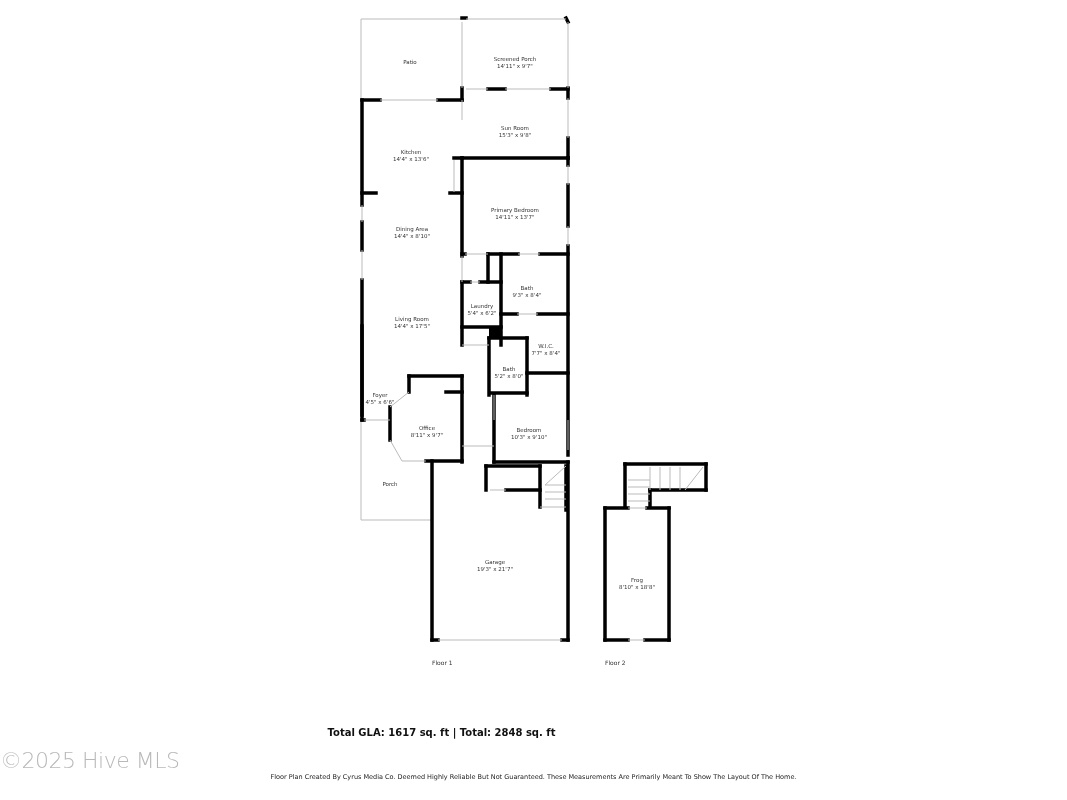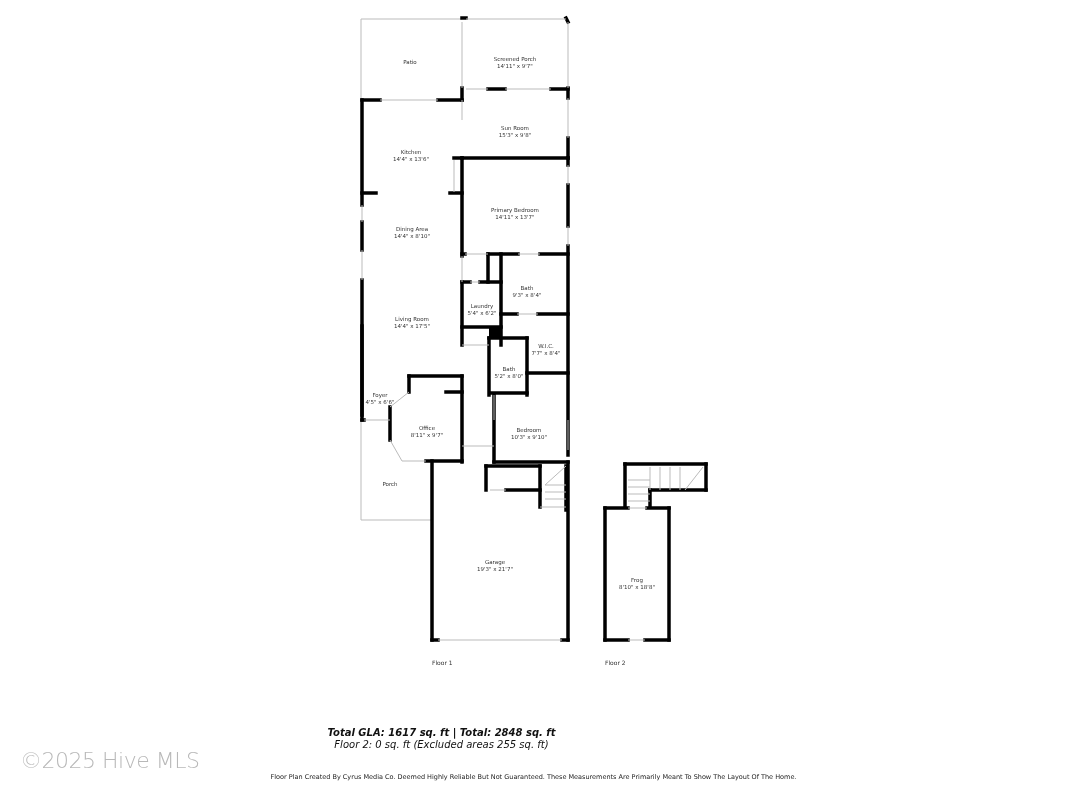--- a/index.html
+++ b/index.html
@@ -1,22 +1,22 @@
 <!DOCTYPE html>
 <html><head>
 <meta charset="utf-8">
 <style>
   html, body { margin: 0; padding: 0; background: #ffffff; }
   body { width: 1067px; height: 800px; position: relative; overflow: hidden; font-family: "DejaVu Sans", sans-serif; color: #222; }
   #plan { position: absolute; left: 0; top: 0; }
   .room-label { position: absolute; font-size: 5.5px; line-height: 7px; text-align: center; color: #333; transform: translateX(-50%); white-space: nowrap; }
   .floor-label { position: absolute; font-size: 6px; color: #333; }
-  .summary { position: absolute; left: 0; width: 883px; text-align: center; top: 727px; font-size: 10px; line-height: 12px; color: #111; font-style: italic; }
+  .summary { position: absolute; left: 0; width: 883px; text-align: center; top: 727px; font-size: 10px; line-height: 12px; color: #111; }
   .summary .bold { font-weight: bold; }
-  .watermark { position: absolute; left: 0; top: 748px; font-family: "DejaVu Sans", sans-serif; font-size: 22px; color: #b8b8b8; font-weight: 300; letter-spacing: -0.5px; margin-left: 20px; }
+  .watermark { position: absolute; left: 0; top: 748px; font-family: "DejaVu Sans", sans-serif; font-size: 22px; color: #b8b8b8; font-weight: 300; letter-spacing: -0.5px; }
   .disclaimer { position: absolute; left: 0; width: 1067px; text-align: center; top: 773px; font-size: 6.5px; color: #222; }
 </style>
 </head>
 <body>
 
 <svg id="plan" width="1067" height="700" viewBox="0 0 1067 700">
   <g stroke="#bbbbbb" stroke-width="1" fill="none">
 
     <polyline points="361,98 361,19 462,19"></polyline>
 
@@ -220,17 +220,16 @@
 <div class="room-label" style="left:637px;top:577px;">
     <div>Frog</div>
     <div>8'10" x 18'8"</div>
   </div>
 
 <div class="floor-label" style="left:432px;top:659px;">Floor 1</div>
 <div class="floor-label" style="left:605px;top:659px;">Floor 2</div>
 
 <div class="summary">
   <div class="bold">Total GLA: 1617 sq. ft | Total: 2848 sq. ft</div>
-  <div>Floor 2: 0 sq. ft (Excluded areas 255 sq. ft)</div>
 </div>
 
 <div class="watermark">©2025 Hive MLS</div>
 <div class="disclaimer">Floor Plan Created By Cyrus Media Co. Deemed Highly Reliable But Not Guaranteed. These Measurements Are Primarily Meant To Show The Layout Of The Home.</div>
 
 </body></html>

